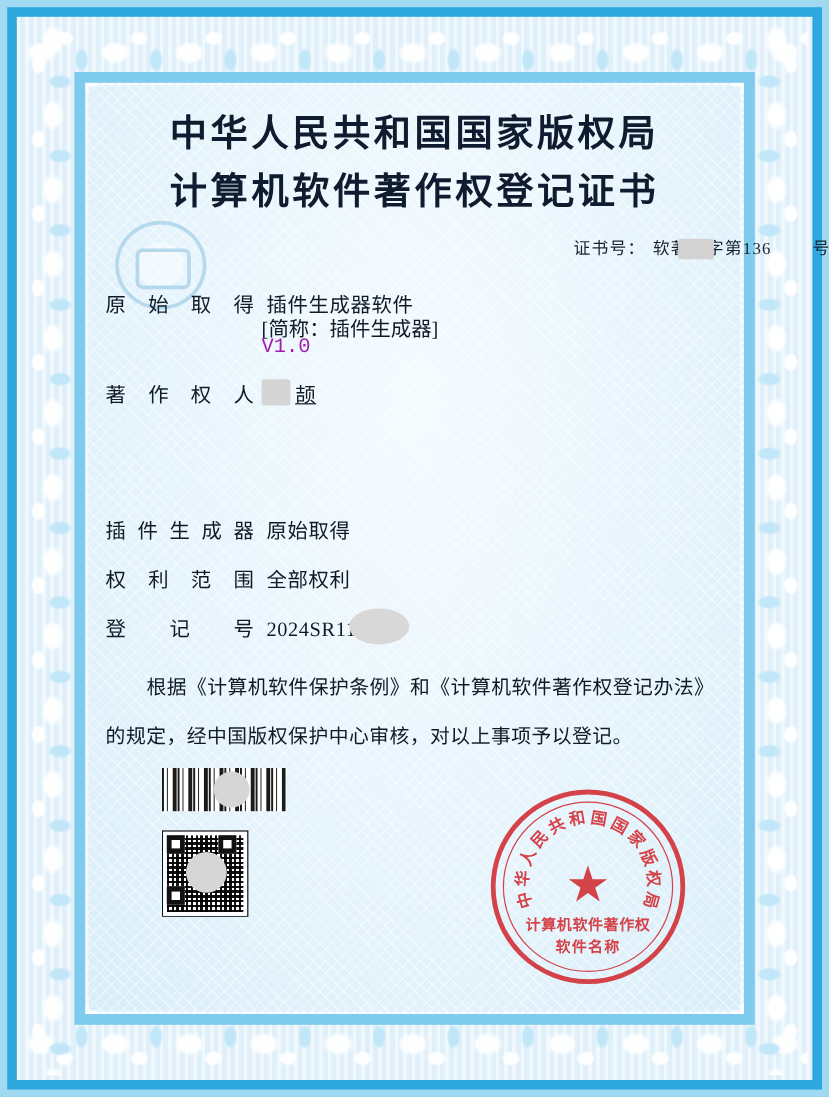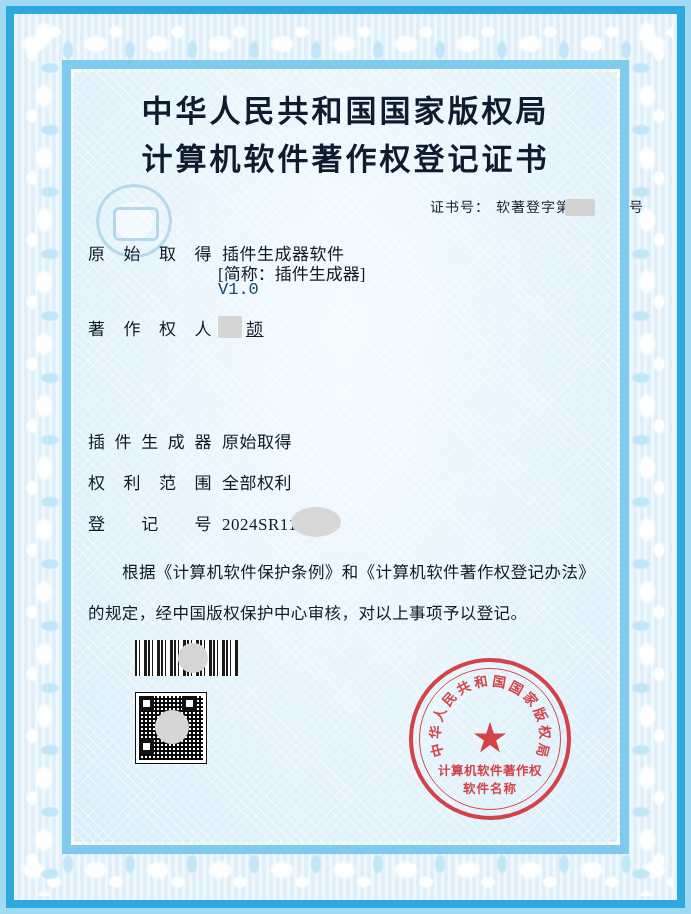--- a/index.html
+++ b/index.html
@@ -138,40 +138,40 @@
 
   .cert-no-row {
     position: absolute;
     left: 430px;
     top: 196px;
     font-size: 14px;
     color: #16202f;
     letter-spacing: 1px;
     white-space: nowrap;
   }
-  .cert-no-label { margin-right: 6px; }
+  .cert-no-label { margin-right: 6px; margin-left: 48px; }
 
   .field-row {
     position: absolute;
     font-size: 17px;
     color: #101a27;
     white-space: nowrap;
     letter-spacing: 0.5px;
   }
   .field-label {
     display: inline-block;
     width: 124px;
     text-align: justify;
     text-align-last: justify;
   }
   .field-value { margin-left: 10px; }
 
   #row-name      { left: 88px; top: 240px; }
   #name-line2    { left: 218px; top: 260px; font-size: 17px; position: absolute; color:#101a27;}
-  #name-line3    { left: 218px; top: 280px; font-size: 17px; position: absolute; color:#0c4a6e; font-family:"Liberation Mono","DejaVu Sans Mono",monospace;}
+  #name-line3    { left: 218px; top: 280px; font-size: 17px; position: absolute; color:#a21caf; font-family:"Liberation Mono","DejaVu Sans Mono",monospace;}
   #row-owner     { left: 88px; top: 315px; text-decoration: underline; }
   #row-acquire   { left: 88px; top: 428px; }
   #row-scope     { left: 88px; top: 469px; }
   #row-regno     { left: 88px; top: 510px; }
 
   .paragraph {
     position: absolute;
     left: 88px;
     top: 552px;
     width: 520px;

